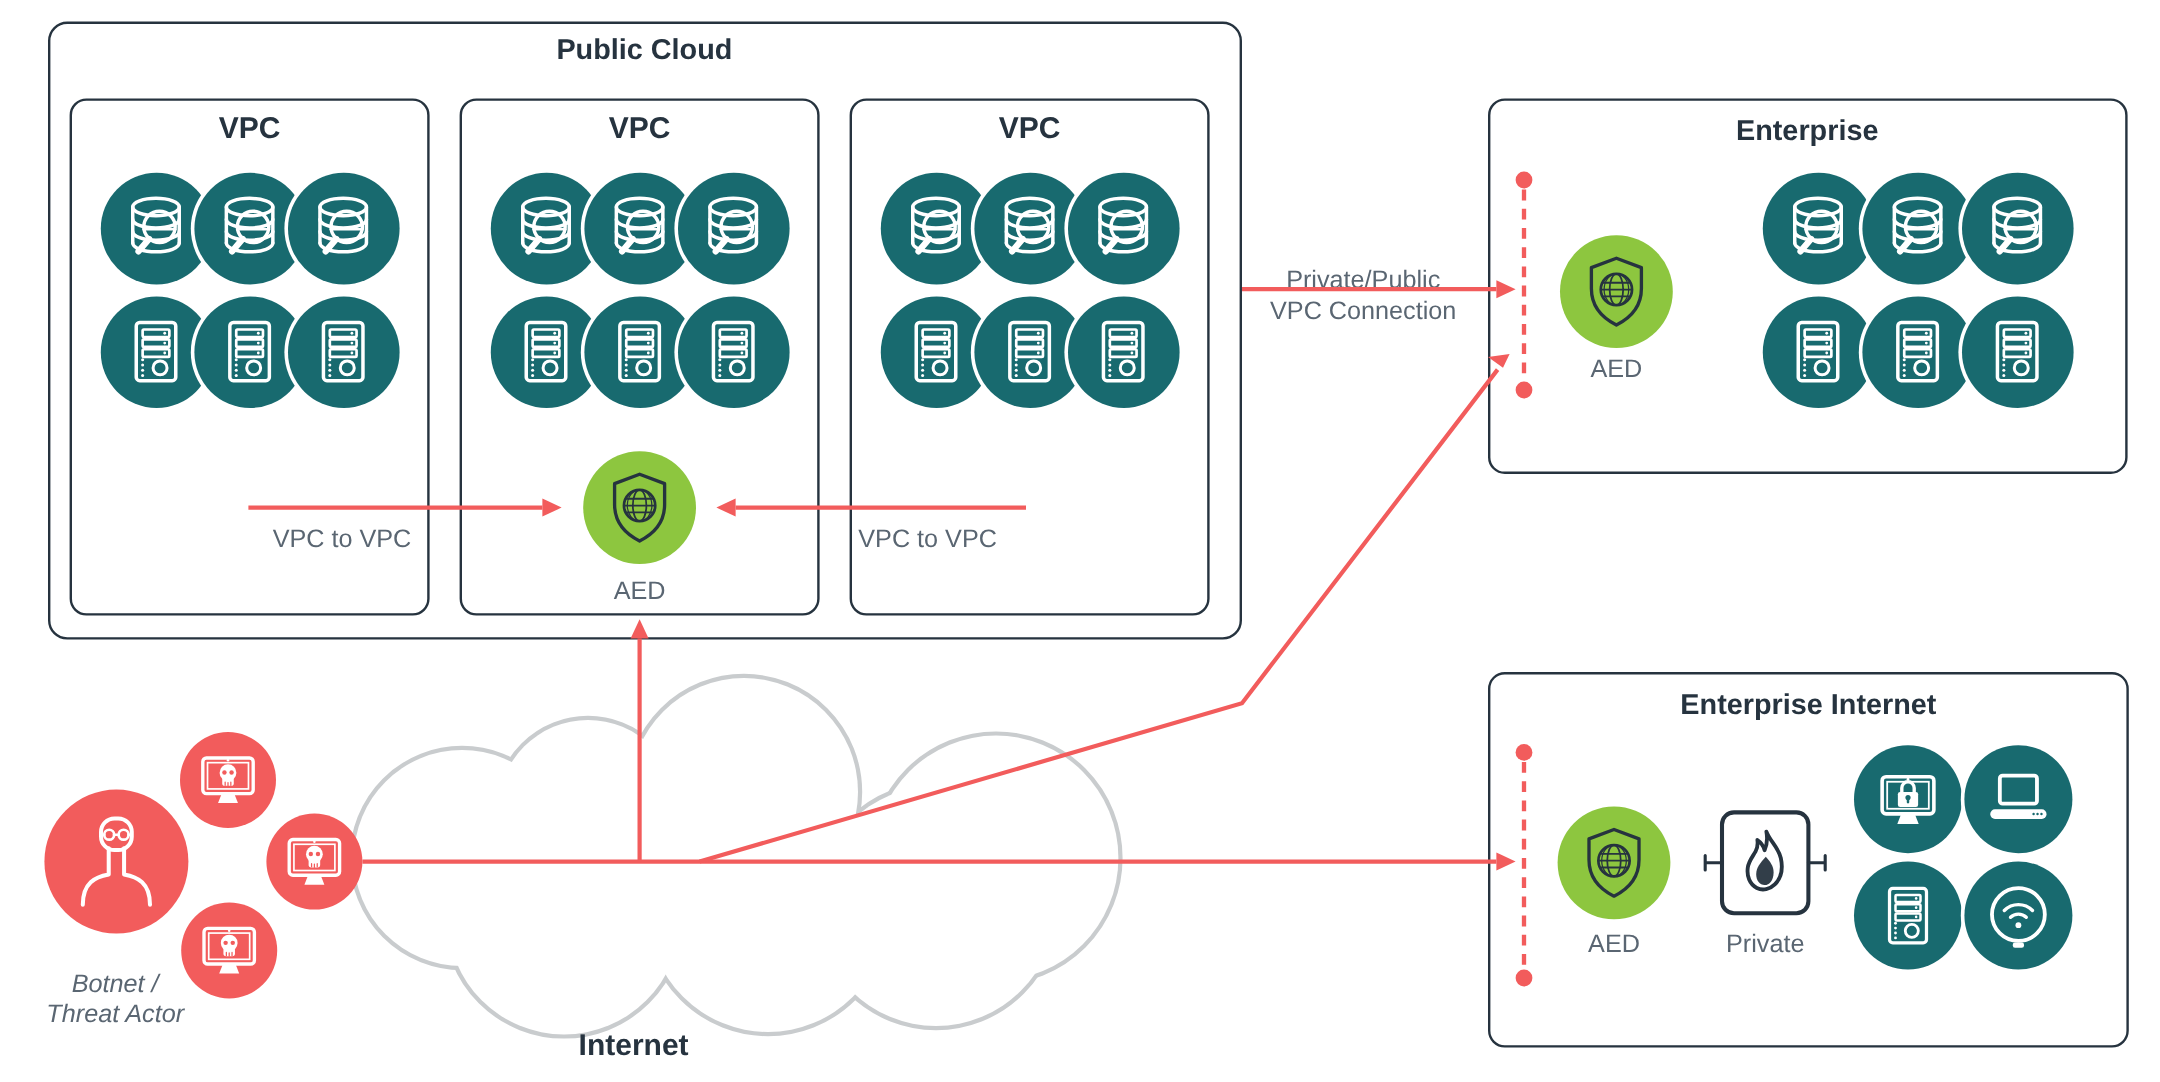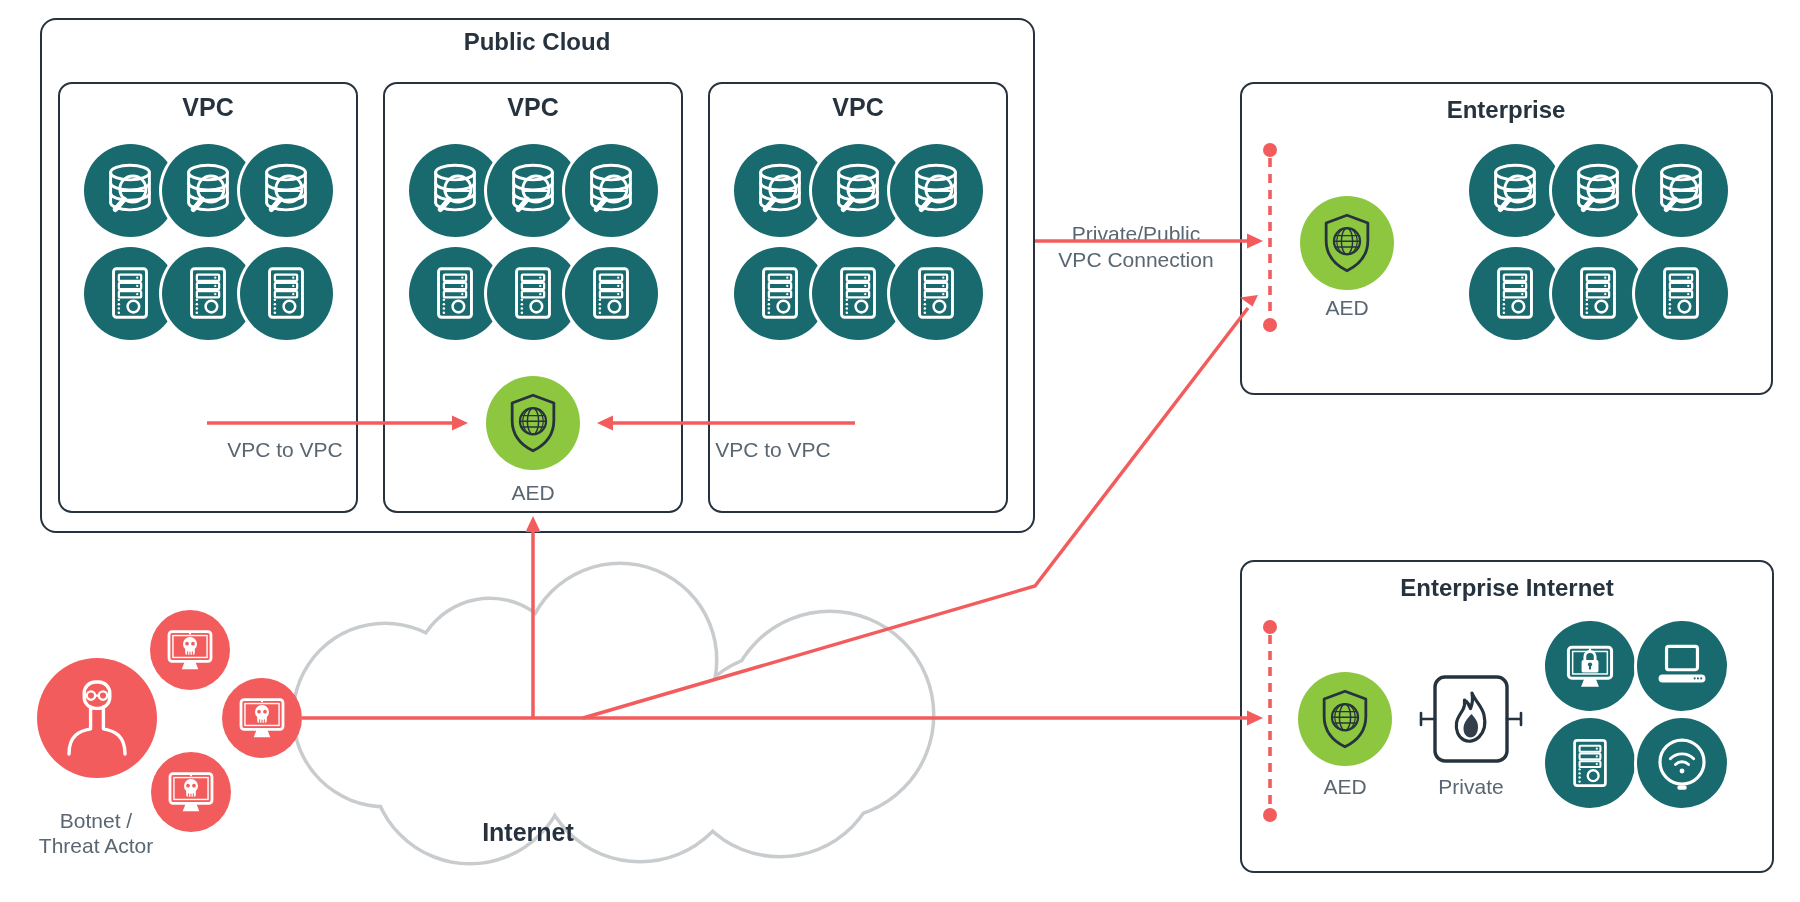--- a/index.html
+++ b/index.html
@@ -9,21 +9,21 @@
   html,body{margin:0;padding:0;background:#fff;}
   #stage{position:relative;width:1800px;height:902px;background:#fff;overflow:hidden;
          font-family:"Liberation Sans","DejaVu Sans",sans-serif;}
   .box{position:absolute;border:2.5px solid var(--navy);border-radius:16px;background:#fff;box-sizing:border-box;z-index:1;}
   .circle{position:absolute;border-radius:50%;display:flex;align-items:center;justify-content:center;
           box-shadow:0 0 0 3px #fff;z-index:2;}
   .teal-bg{background:var(--teal);}
   .coral-bg{background:var(--coral);}
   .green-bg{background:var(--green);box-shadow:none;}
   .title{position:absolute;font-weight:bold;color:var(--navy);transform:translateX(-50%);white-space:nowrap;z-index:2;}
-  .t24{font-size:24px;} .t21{font-size:25px;} .t25{font-size:25px;}
+  .t24{font-size:24px;} .t21{font-size:25px;} .t25{font-size:25px;margin-top:39px;}
   .lbl{position:absolute;color:var(--label-gray);font-size:21px;transform:translateX(-50%);
        white-space:nowrap;text-align:center;z-index:2;line-height:25px;}
   svg.layer{position:absolute;left:0;top:0;z-index:3;pointer-events:none;}
   svg.under{position:absolute;left:0;top:0;z-index:0;}
   .red-line{stroke:var(--coral);stroke-width:3.5;fill:none;}
   .red-dash{stroke:var(--coral);stroke-width:3.6;fill:none;stroke-dasharray:9 7;}
   .red-fill{fill:var(--coral);}
   .cloud-stroke{stroke:var(--cloud-gray);stroke-width:7;fill:#fff;}
   .cloud-fill{fill:#fff;}
   .fw{position:absolute;z-index:2;}
@@ -372,21 +372,21 @@
   <div class="circle coral-bg" style="left:222px;top:678px;width:80px;height:80px;box-shadow:none;">
       <svg width="56" height="56">
         <use href="#sym-monitor-skull"></use>
       </svg>
     </div>
   <div class="circle coral-bg" style="left:151px;top:752px;width:80px;height:80px;box-shadow:none;">
       <svg width="56" height="56">
         <use href="#sym-monitor-skull"></use>
       </svg>
     </div>
-  <div class="lbl" style="left:96px;top:808px;">
+  <div class="lbl" style="left:96px;top:808px;font-style:italic;">
     <span>Botnet /</span><br>
     <span>Threat Actor</span>
   </div>
 
   <div class="lbl" style="left:285px;top:437px;">VPC to VPC</div>
   <div class="lbl" style="left:773px;top:437px;">VPC to VPC</div>
   <div class="lbl" style="left:1136px;top:181px;line-height:26px;margin-top:40px;">
     <span>Private/Public</span><br>
     <span>VPC Connection</span>
   </div>

